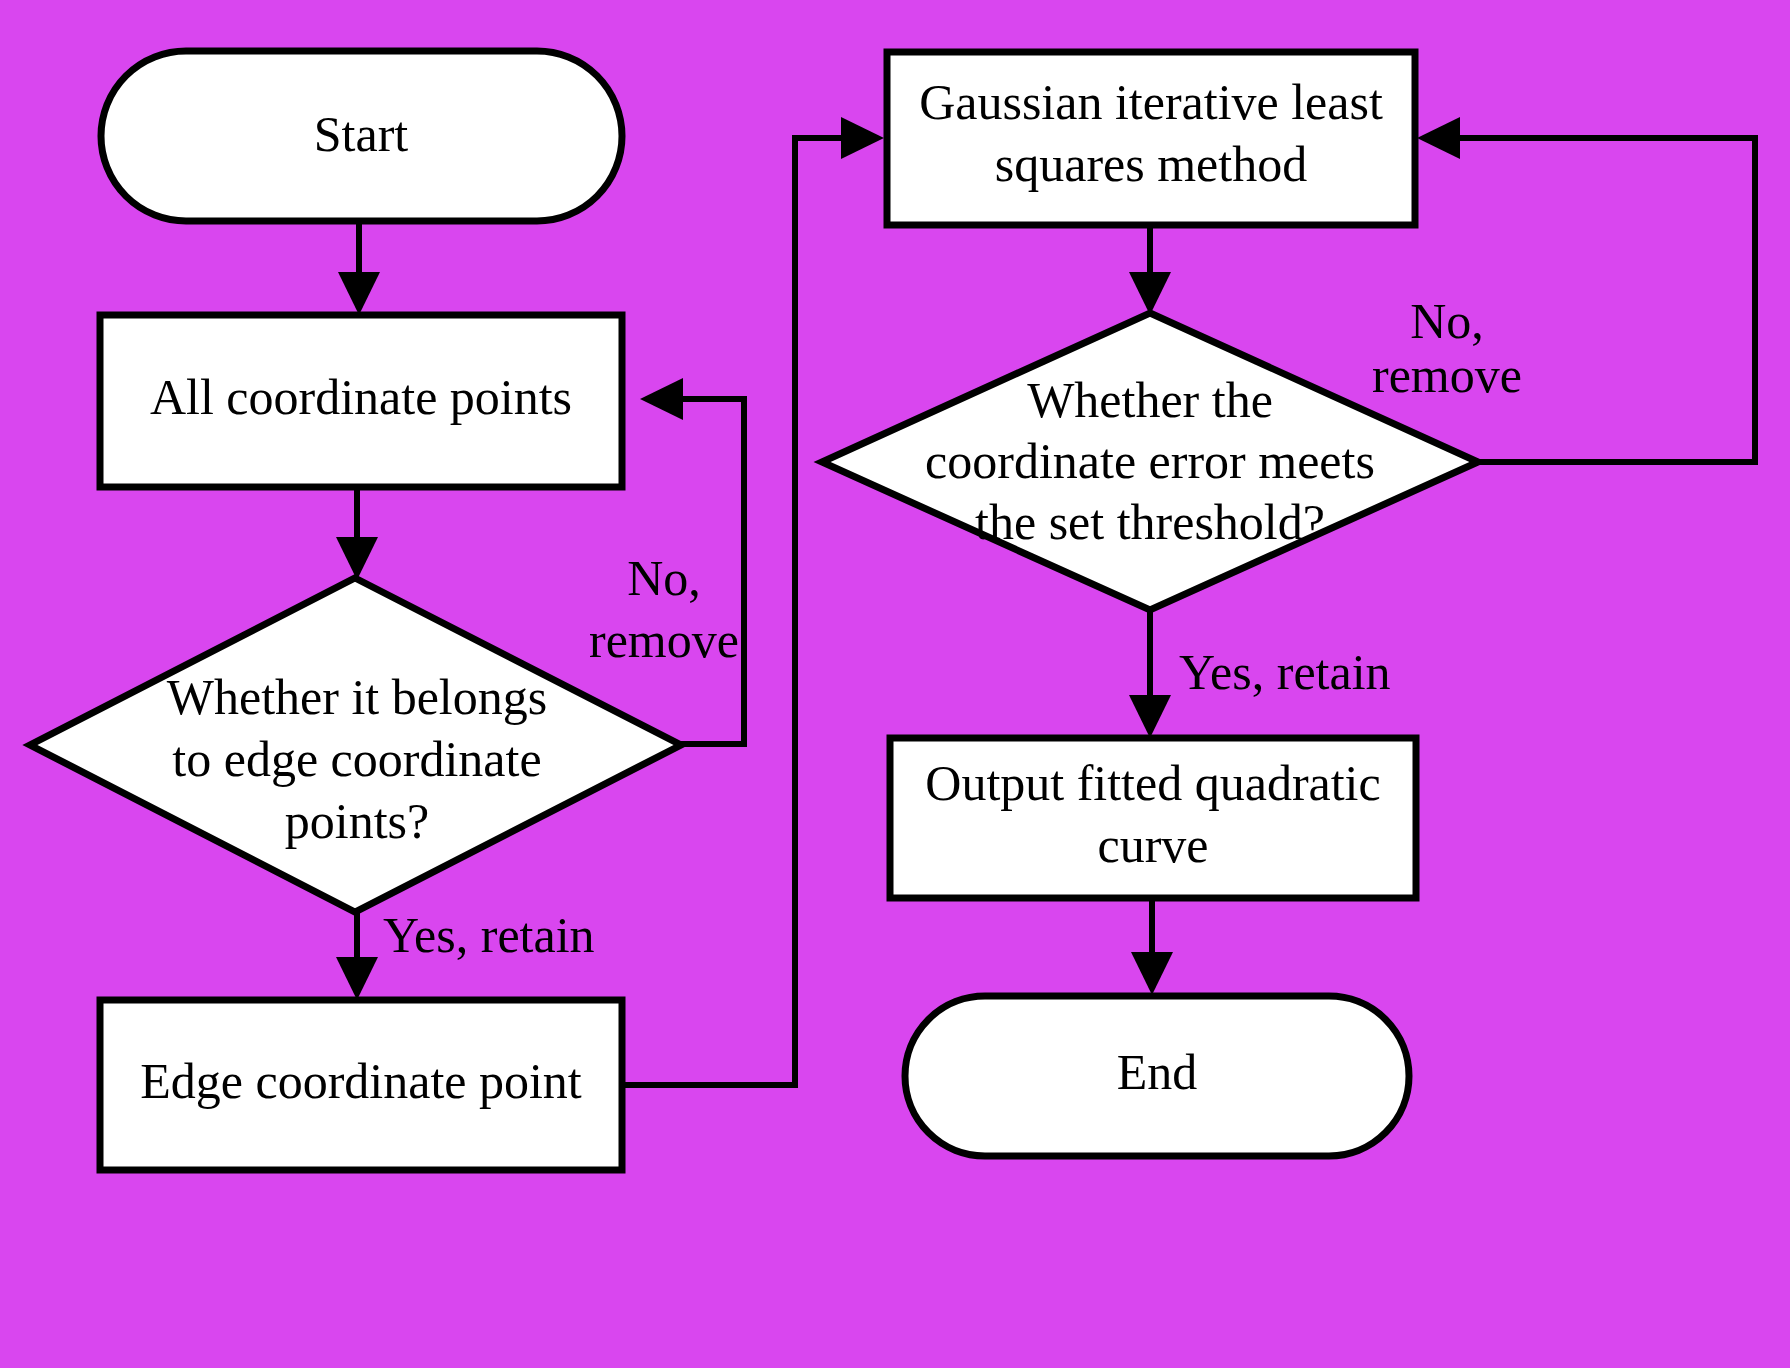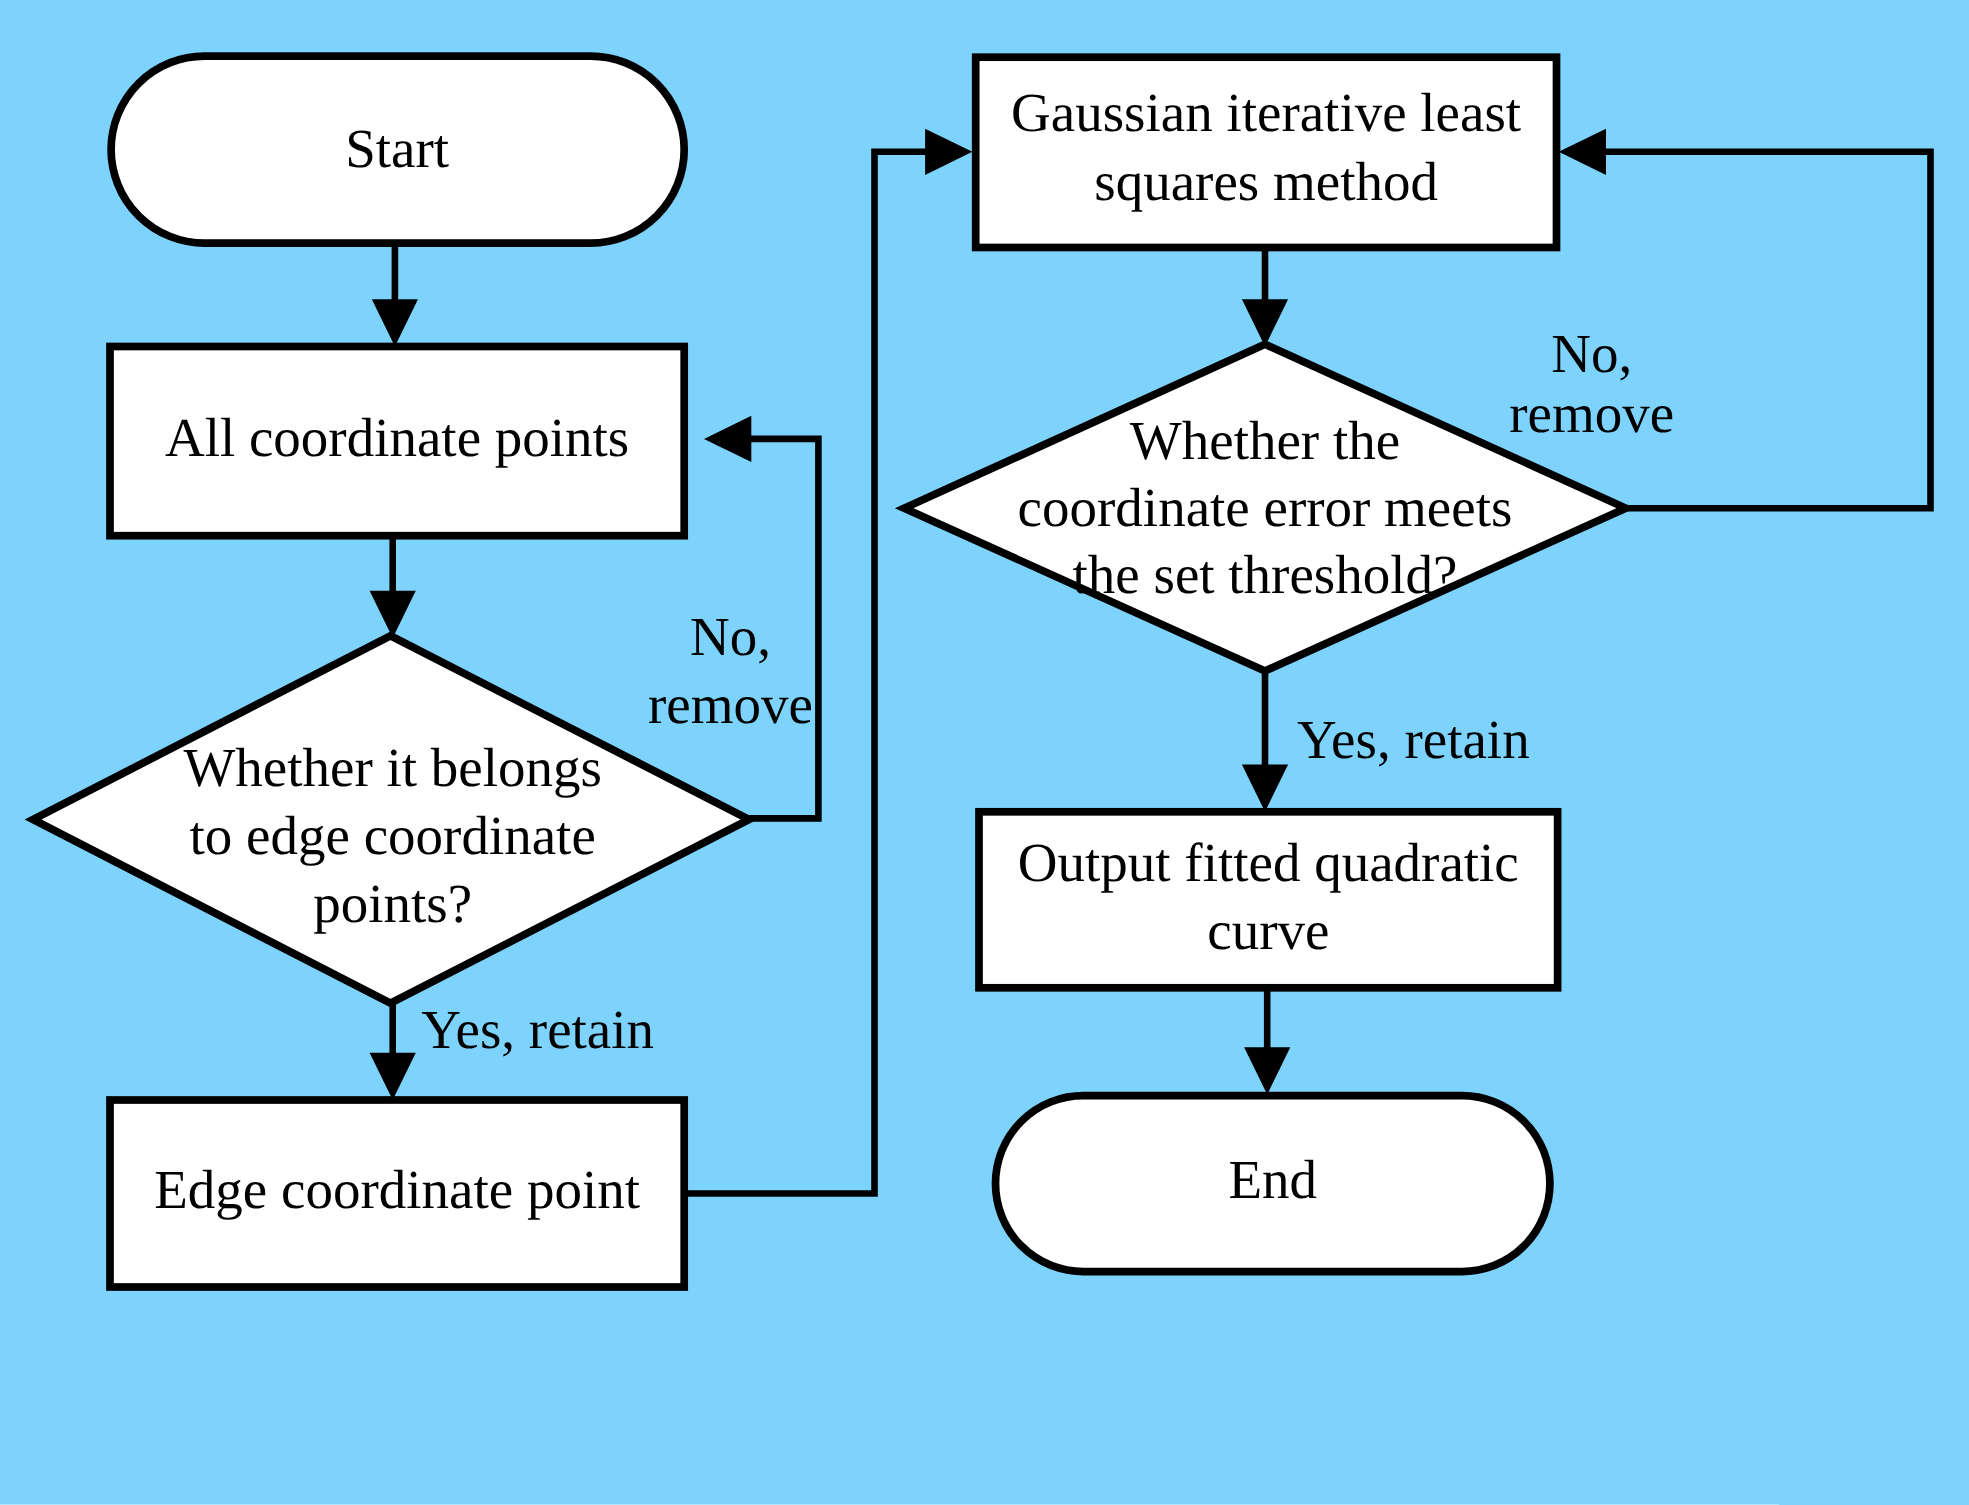--- a/index.html
+++ b/index.html
@@ -10,21 +10,21 @@
   body {
     width: 1790px;
     height: 1368px;
     font-family: "Liberation Serif", "DejaVu Serif", serif;
     overflow: hidden;
   }
   #flowchart-root {
     position: relative;
     width: 1790px;
     height: 1368px;
-    background: #7dd3fc;
+    background: #d946ef;
   }
   svg#flow-svg {
     position: absolute;
     left: 0;
     top: 0;
     width: 1790px;
     height: 1368px;
   }
   .node-shape {
     fill: #ffffff;

